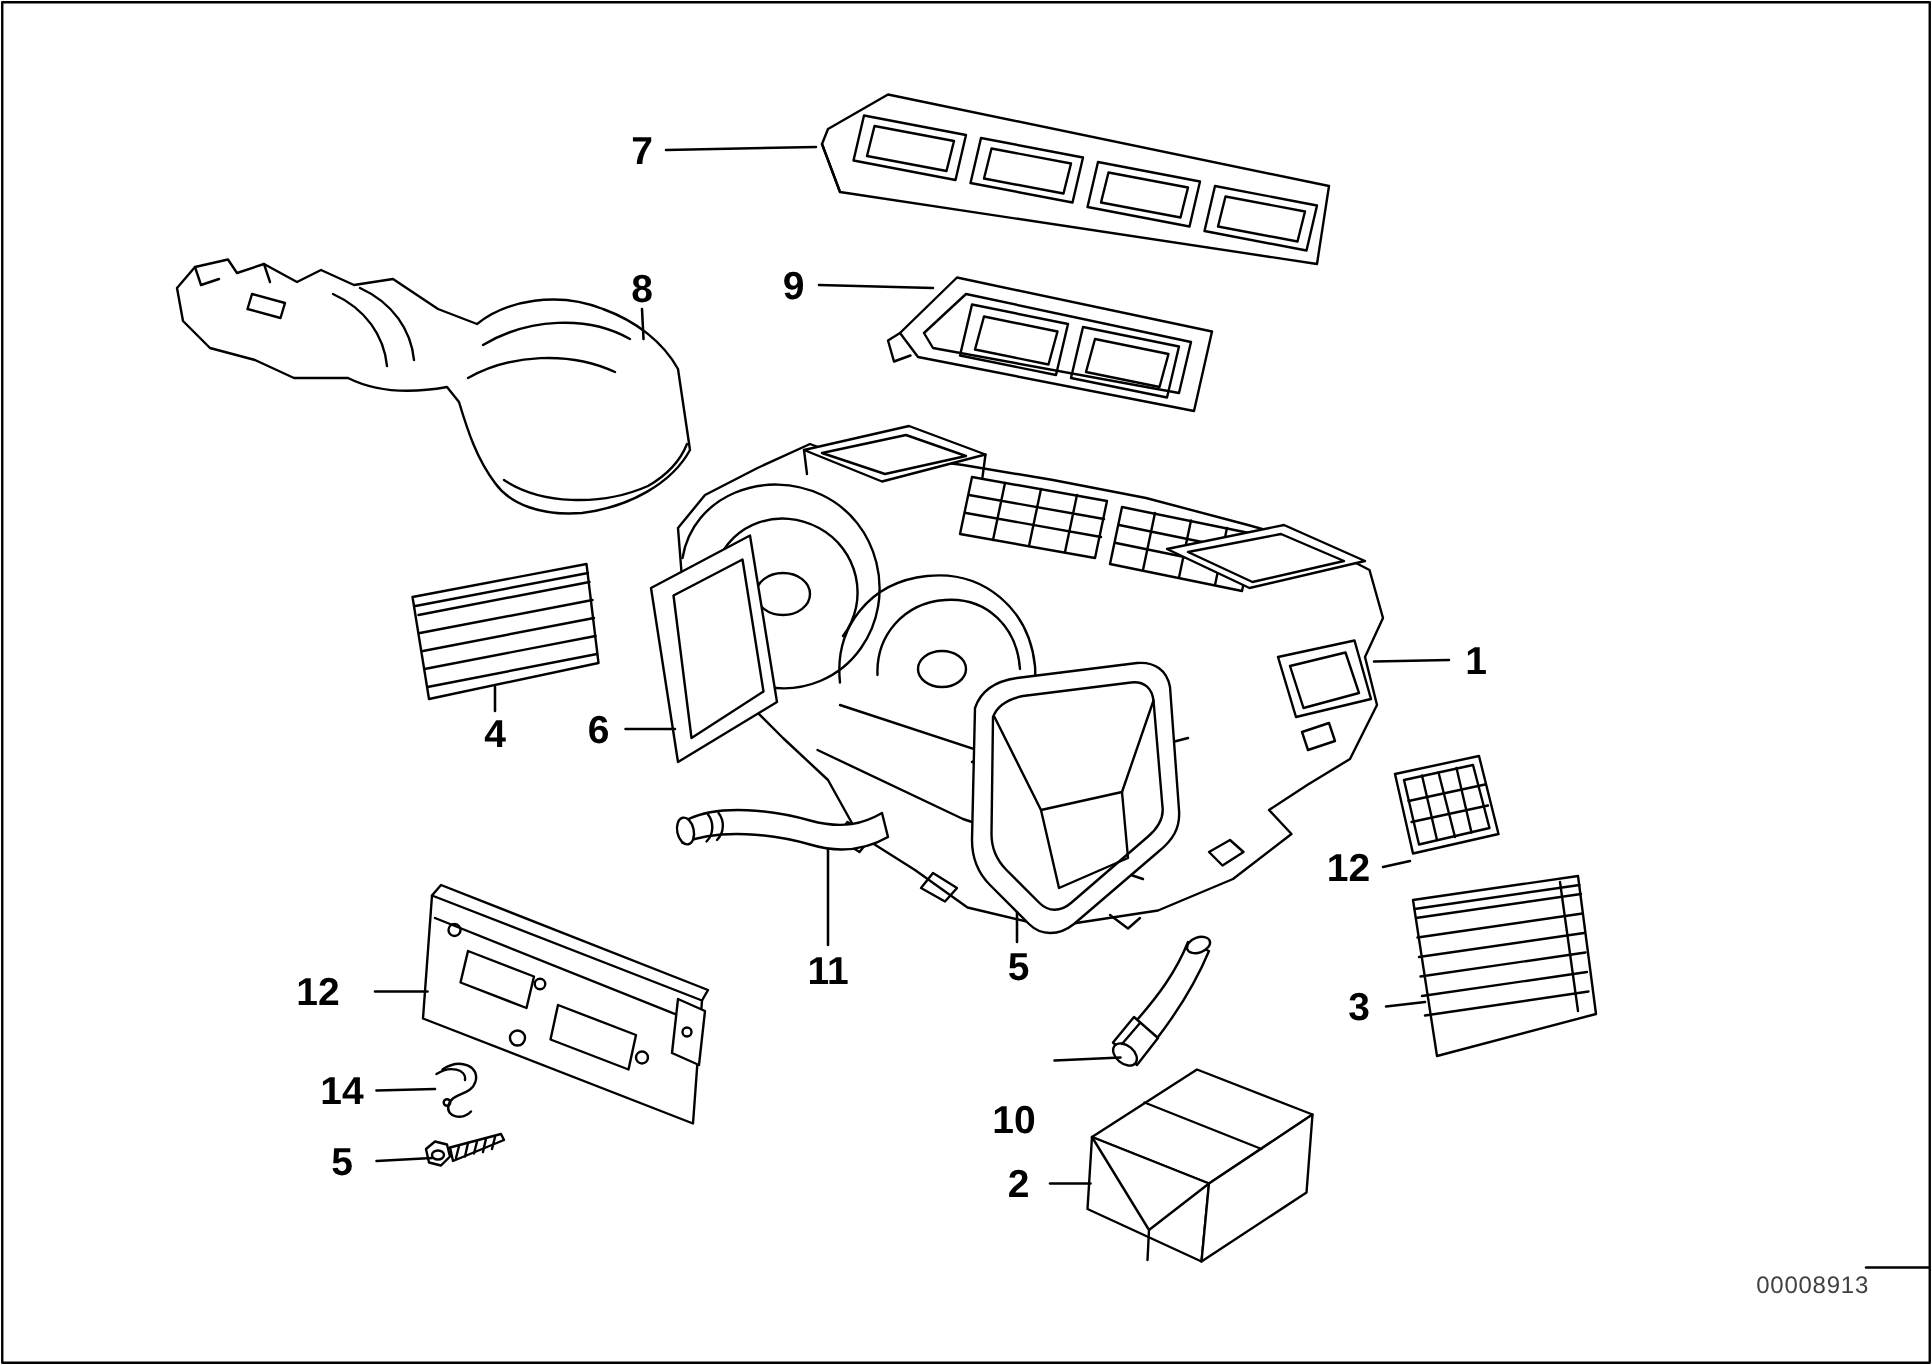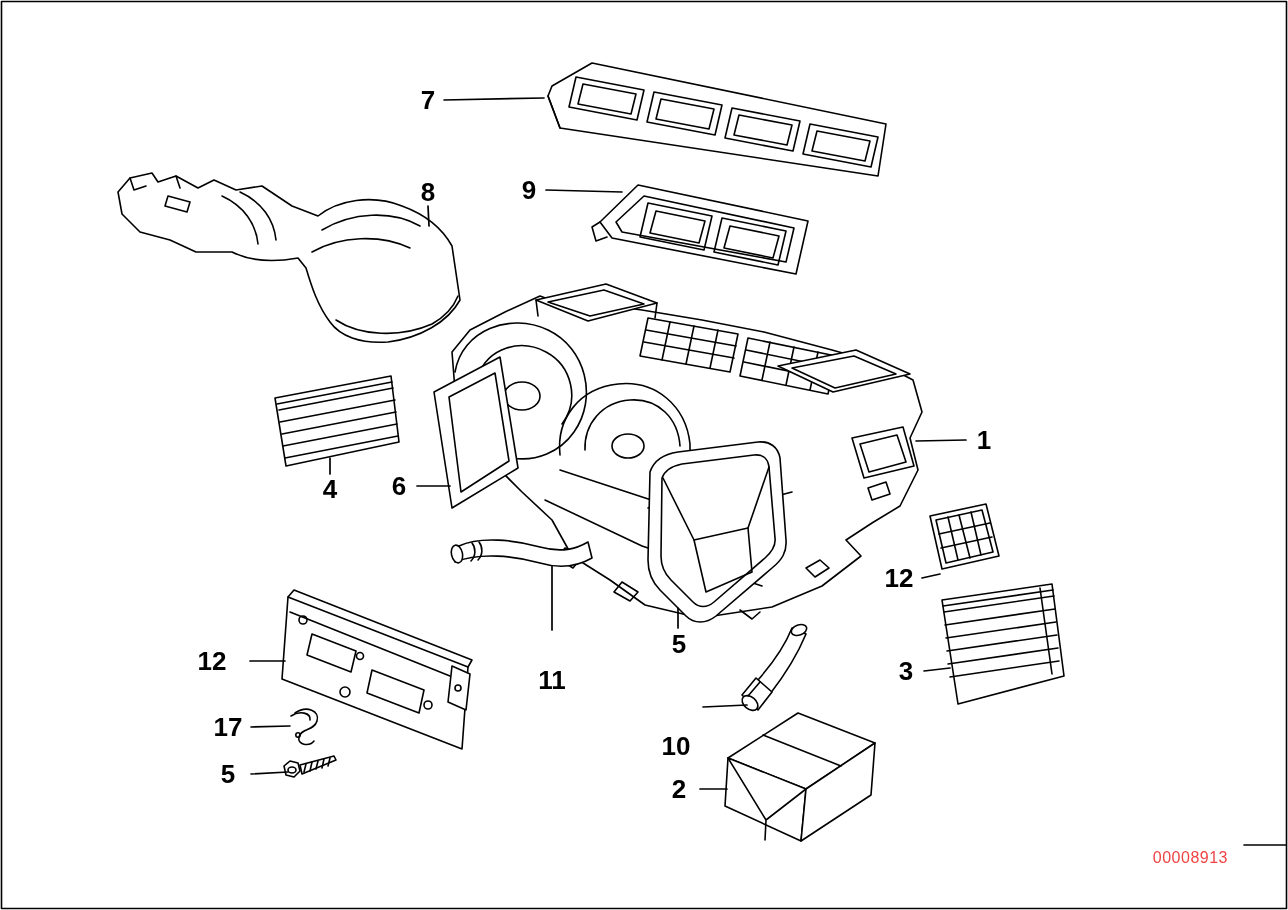--- a/index.html
+++ b/index.html
@@ -7,22 +7,22 @@
     position:relative;width:1288px;height:910px;background:#ffffff;
     overflow:hidden;font-family:"Liberation Sans",sans-serif;color:#000;
   }
   .art{position:absolute;left:0;top:0;}
   .callout{
     position:absolute;transform:translate(-50%,-50%);
     font-family:"Liberation Sans",sans-serif;font-weight:700;font-size:26px;
     line-height:1;color:#000;cursor:pointer;user-select:none;
   }
   .doc-number{
-    position:absolute;right:60px;top:849px;
-    font-size:16px;letter-spacing:.5px;color:#ef4444;
+    position:absolute;right:42px;top:849px;
+    font-size:16px;letter-spacing:.5px;color:#404040;
   }
 </style>
 </head>
 <body>
 
 <div class="stage">
 
   <svg class="art" width="1288" height="910" viewBox="0 0 1288 910" fill="none" stroke="#000" stroke-width="1.6" stroke-linejoin="round" stroke-linecap="round">
 
     <rect x="1.5" y="1.5" width="1285" height="907"></rect>
@@ -222,20 +222,20 @@
   <div class="callout" style="left:984px;top:440px">1</div>
   <div class="callout" style="left:679px;top:789px">2</div>
   <div class="callout" style="left:906px;top:671px">3</div>
   <div class="callout" style="left:330px;top:489px">4</div>
   <div class="callout" style="left:679px;top:644px">5</div>
   <div class="callout" style="left:399px;top:486px">6</div>
   <div class="callout" style="left:428px;top:100px">7</div>
   <div class="callout" style="left:428px;top:192px">8</div>
   <div class="callout" style="left:529px;top:190px">9</div>
   <div class="callout" style="left:676px;top:746px">10</div>
-  <div class="callout" style="left:552px;top:680px">11</div>
+  <div class="callout" style="left:552px;top:647px">11</div>
   <div class="callout" style="left:212px;top:661px">12</div>
   <div class="callout" style="left:899px;top:578px">12</div>
-  <div class="callout" style="left:228px;top:727px">17</div>
+  <div class="callout" style="left:228px;top:727px">14</div>
   <div class="callout" style="left:228px;top:774px">5</div>
 
   <div class="doc-number">00008913</div>
 </div>
 
 </body></html>

